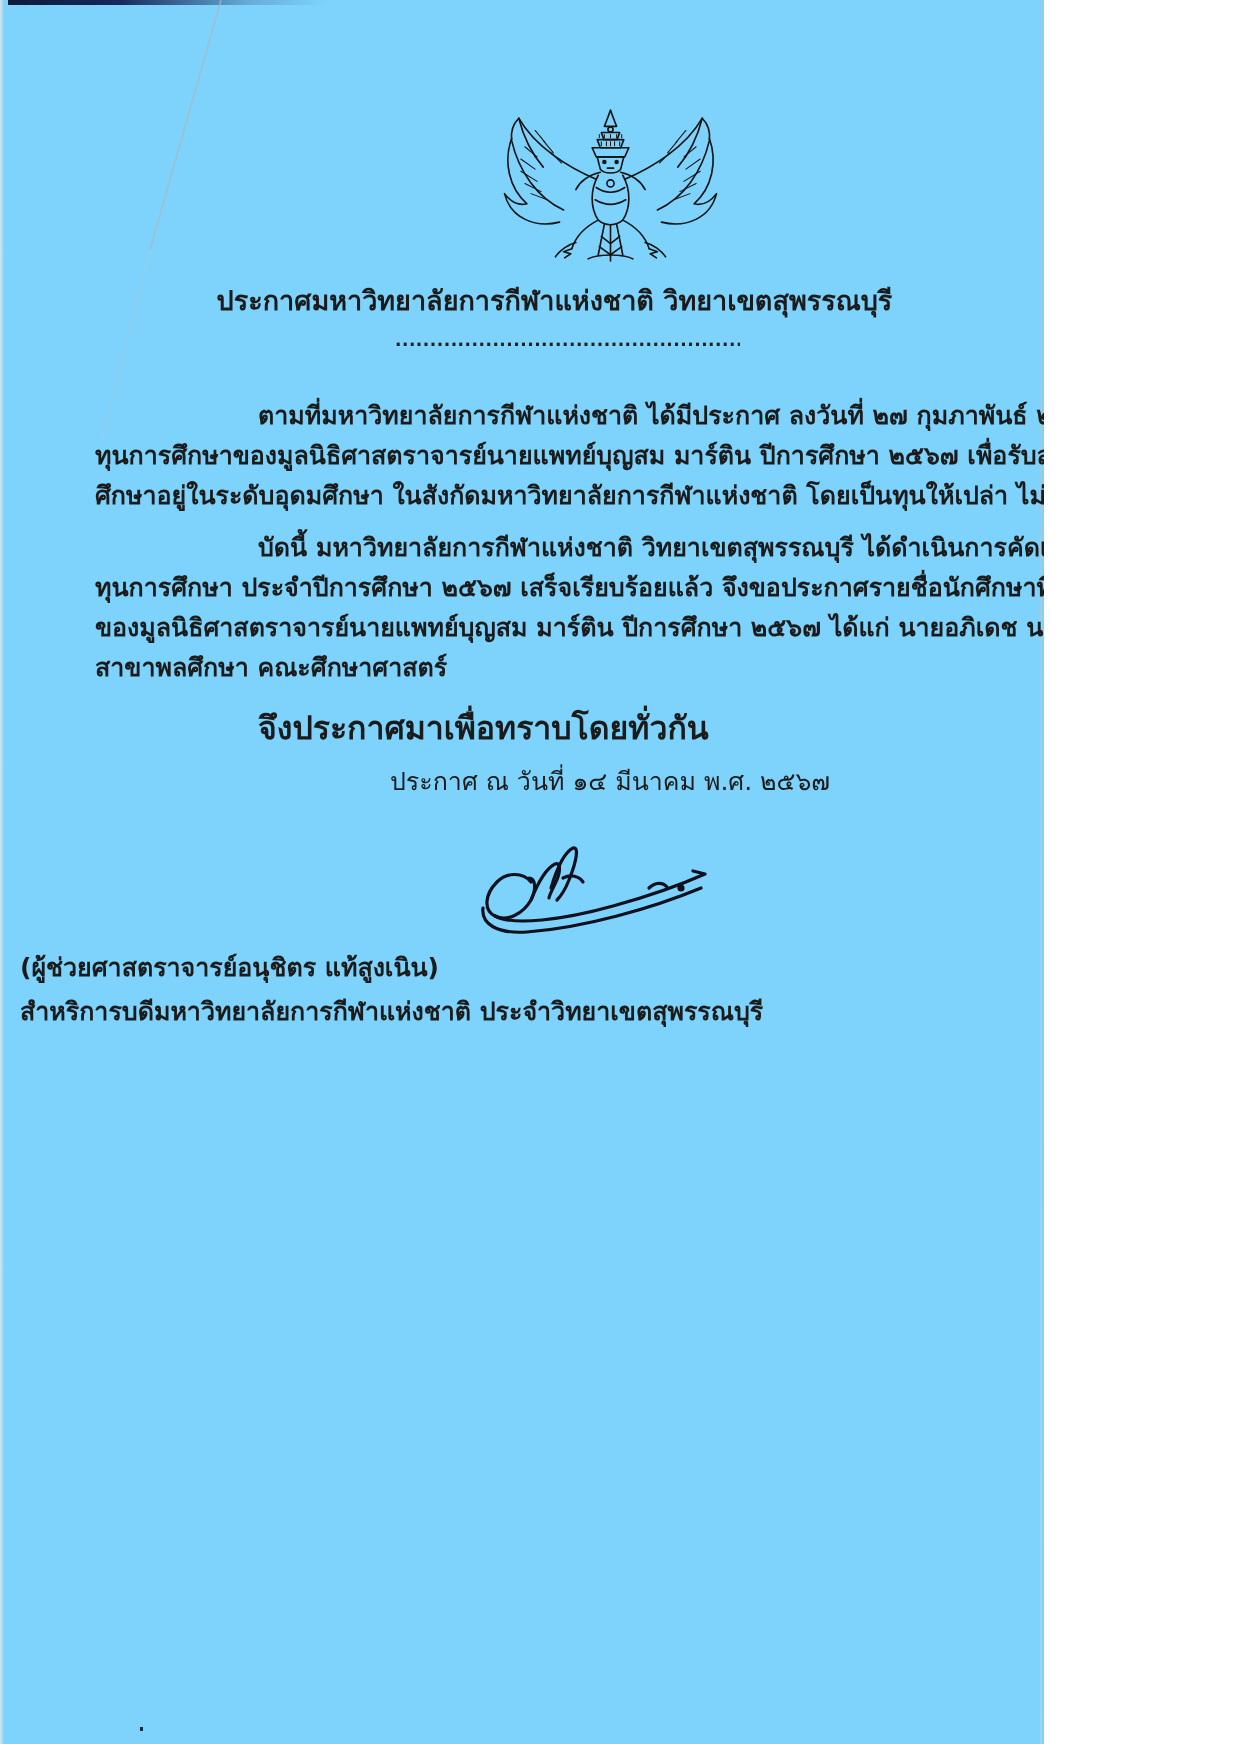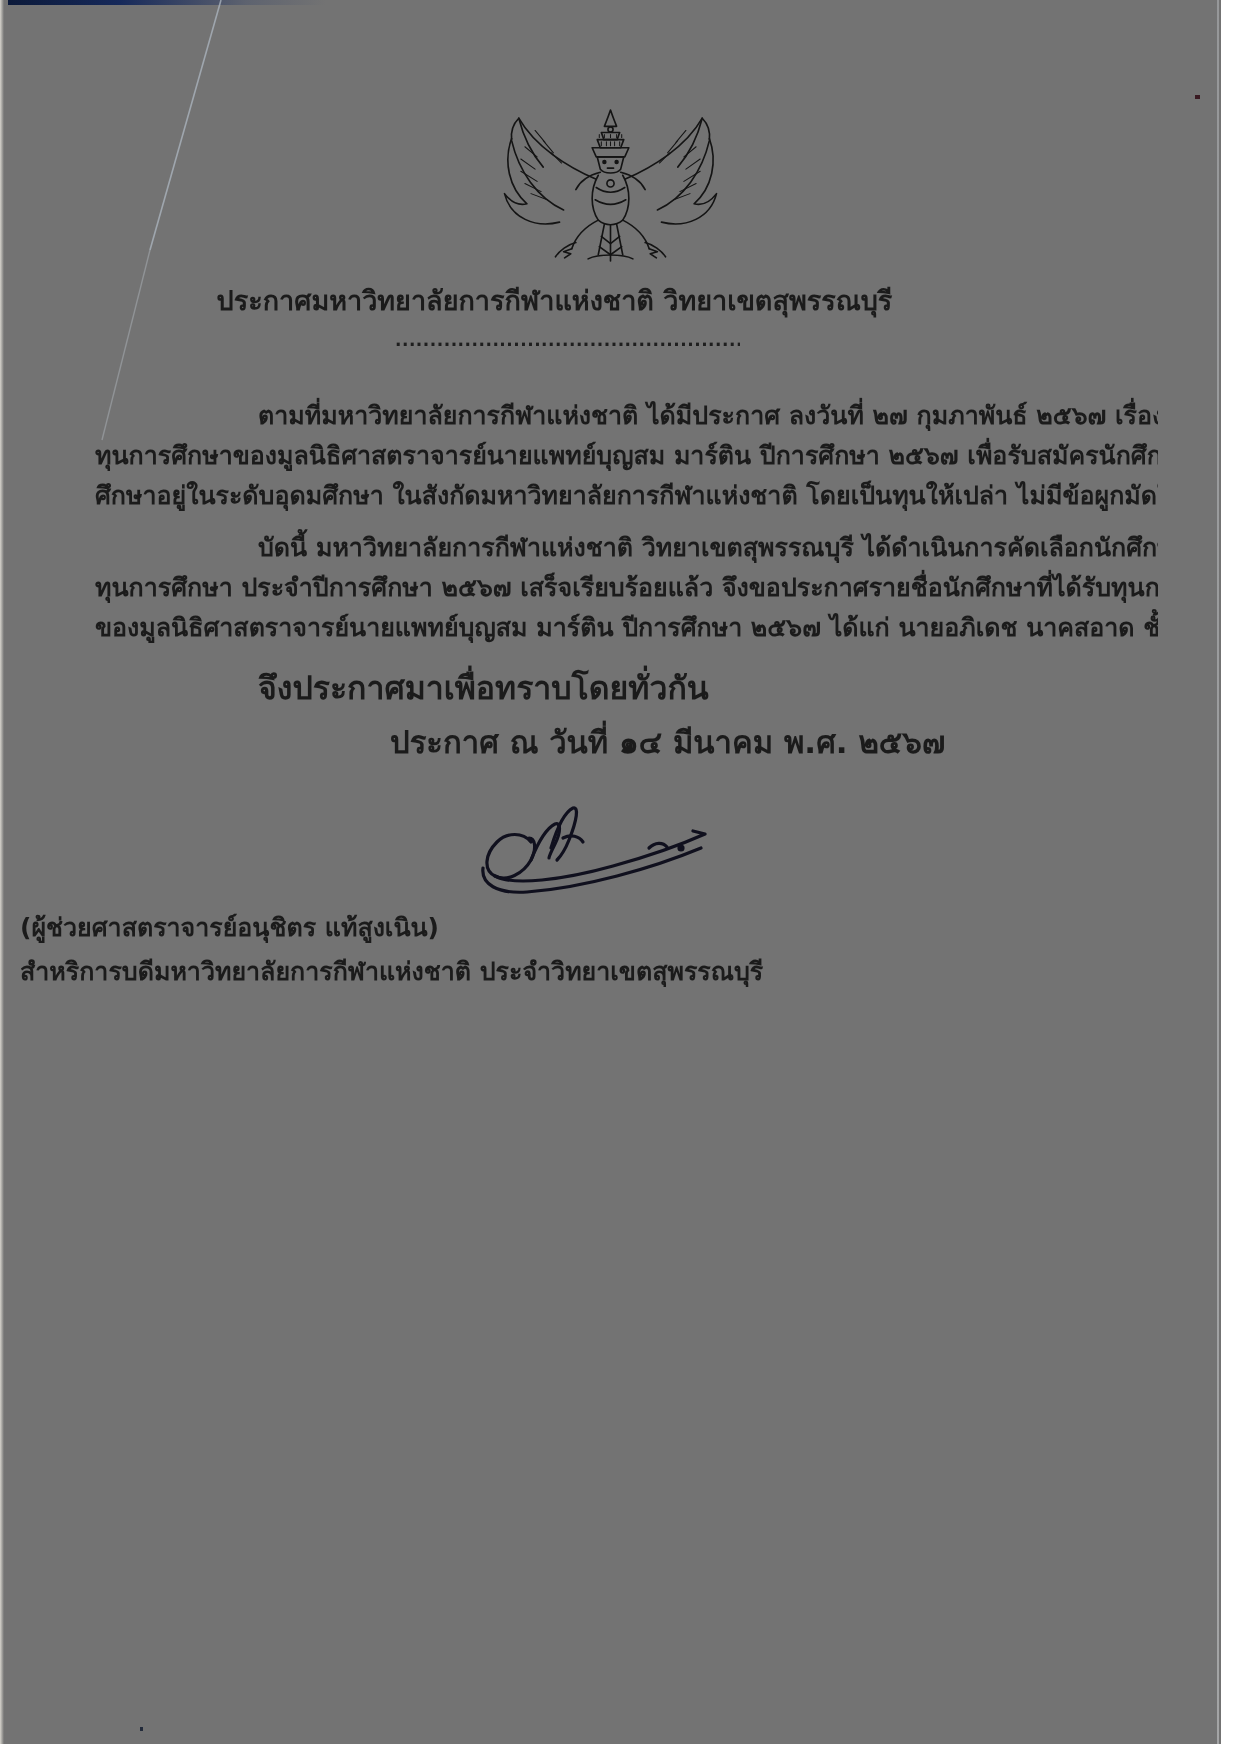--- a/index.html
+++ b/index.html
@@ -1,20 +1,20 @@
 <!DOCTYPE html>
 <html><head>
 <meta charset="utf-8">
 <style>
   * { margin:0; padding:0; box-sizing:border-box; }
   html, body { background:#ffffff; }
   .page {
     position:relative;
-    width:1221px; height:1744px;
-    background:#737373;
+    width:1044px; height:1744px;
+    background:#7dd3fc;
     overflow:hidden;
     font-family:"DejaVu Sans", sans-serif;
     color:#1b1b1b;
   }
   .content { position:relative; width:1063px; margin-left:95px; }
 
   
   .emblem { display:block; margin:108px 0 0 383px; }
 
   
@@ -42,21 +42,21 @@
     white-space:nowrap;
     text-align:justify;
     text-align-last:justify;
     overflow:hidden;
     height:40px;
   }
   .line.end { text-align-last:left; }
   .line.indent { padding-left:163px; }
 
   .closing { margin-top:20px; padding-left:163px; font-size:32px; font-weight:600; line-height:40px; white-space:nowrap; }
-  .dateline { margin-top:14px; padding-left:295px; font-size:31px; font-weight:700; line-height:40px; white-space:nowrap; }
+  .dateline { margin-top:14px; padding-left:295px; font-size:25px; font-weight:400; line-height:40px; white-space:nowrap; }
 
   
   .signature { display:block; margin:34px 0 0 358px; }
   .sig-block {
     margin-top:2px;
     transform:translateX(-75px);
     text-align:left;
     font-size:25px; font-weight:700;
     line-height:44px;
     white-space:nowrap;
@@ -140,20 +140,21 @@
     <div class="para p1">
       <div class="line indent">ตามที่มหาวิทยาลัยการกีฬาแห่งชาติ ได้มีประกาศ ลงวันที่ ๒๗ กุมภาพันธ์ ๒๕๖๗ เรื่อง การให้</div>
       <div class="line">ทุนการศึกษาของมูลนิธิศาสตราจารย์นายแพทย์บุญสม มาร์ติน ปีการศึกษา ๒๕๖๗ เพื่อรับสมัครนักศึกษา ที่กำลัง</div>
       <div class="line">ศึกษาอยู่ในระดับอุดมศึกษา ในสังกัดมหาวิทยาลัยการกีฬาแห่งชาติ โดยเป็นทุนให้เปล่า ไม่มีข้อผูกมัดใด ๆ และ</div>
     </div>
 
     <div class="para p2">
       <div class="line indent">บัดนี้ มหาวิทยาลัยการกีฬาแห่งชาติ วิทยาเขตสุพรรณบุรี ได้ดำเนินการคัดเลือกนักศึกษา เพื่อรับ</div>
       <div class="line">ทุนการศึกษา ประจำปีการศึกษา ๒๕๖๗ เสร็จเรียบร้อยแล้ว จึงขอประกาศรายชื่อนักศึกษาที่ได้รับทุนการศึกษา</div>
       <div class="line">ของมูลนิธิศาสตราจารย์นายแพทย์บุญสม มาร์ติน ปีการศึกษา ๒๕๖๗ ได้แก่ นายอภิเดช  นาคสอาด ชั้นปีที่ ๒</div>
+      <div class="line end">สาขาพลศึกษา คณะศึกษาศาสตร์</div>
     </div>
 
     <div class="closing">จึงประกาศมาเพื่อทราบโดยทั่วกัน</div>
     <div class="dateline">ประกาศ ณ วันที่  ๑๔  มีนาคม พ.ศ. ๒๕๖๗</div>
 
     <svg class="signature" width="300" height="108" viewBox="0 0 300 108">
       <g stroke="#10101e" fill="none" stroke-width="3.2" stroke-linecap="round" stroke-linejoin="round">
         <path d="M78,46 C70,36 54,36 44,46 C32,58 30,74 42,80 C54,86 70,78 78,64 C84,52 82,42 76,42"></path>
         <path d="M78,64 C86,44 94,32 102,28 C108,26 108,36 102,48 C98,56 96,60 96,62"></path>
         <path d="M98,52 C104,32 112,16 120,12 C126,10 124,24 116,44 C112,54 108,60 104,64"></path>

